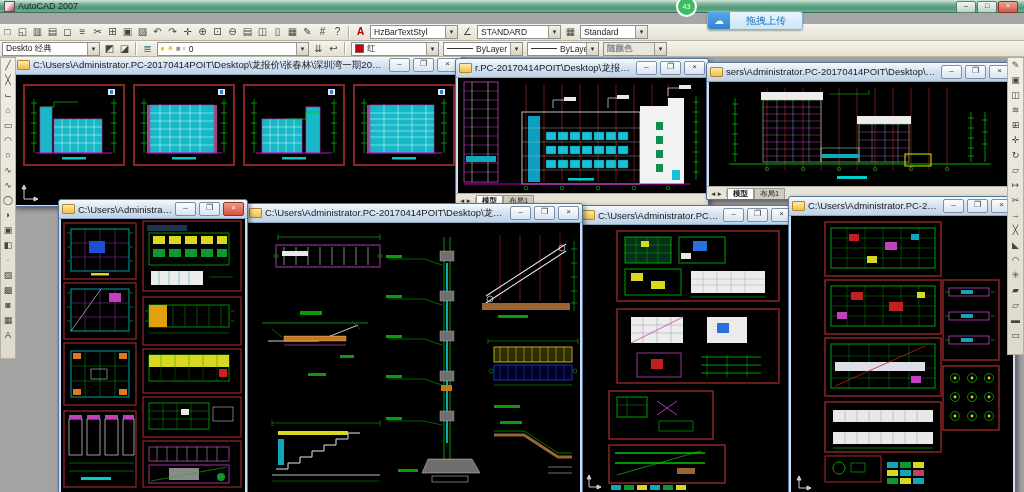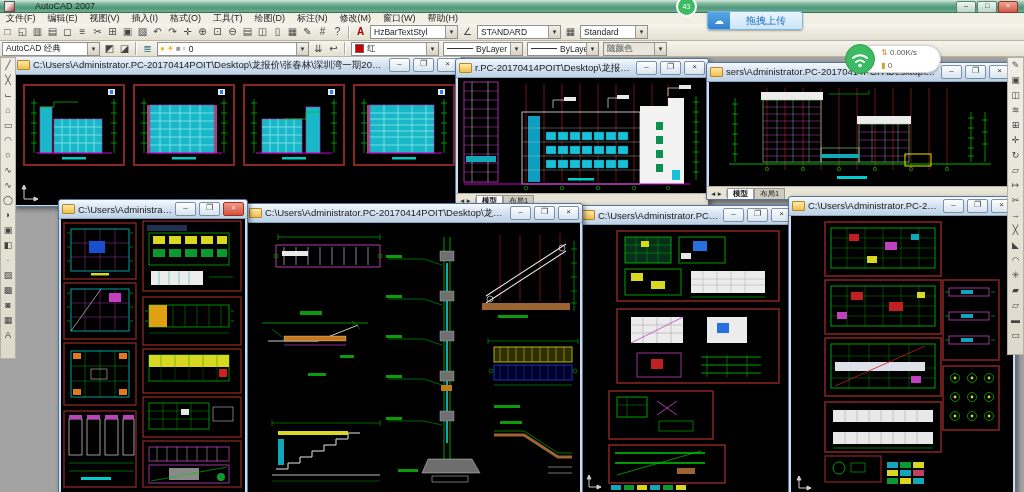--- a/index.html
+++ b/index.html
@@ -1,21 +1,21 @@
 <!DOCTYPE html>
 <html><head>
 <meta charset="utf-8">
 <style>
   html,body{margin:0;padding:0;background:#666;}
   #stage{position:relative;width:1024px;height:492px;overflow:hidden;
          font-family:"Liberation Sans","DejaVu Sans",sans-serif;background:#a6a6a6;}
   
   .titlebar{position:absolute;left:0;top:0;width:1024px;height:13px;
     background:linear-gradient(180deg,#cfe8da,#79b296 35%,#4f9779 65%,#6fae90);
-    border-bottom:1px solid #3c6e58;display:flex;align-items:center;gap:20px;
+    border-bottom:1px solid #3c6e58;display:flex;align-items:center;gap:3px;
     font-size:9px;color:#16281f;padding:0 4px;box-sizing:border-box;z-index:50;}
   .appico{width:9px;height:9px;background:linear-gradient(135deg,#e8e8e8 40%,#c33);border:1px solid #555;}
   .wincontrols{position:absolute;right:6px;top:1px;display:flex;gap:1px;}
   .cbtn{width:18px;height:10px;border:1px solid #5f7f6f;border-radius:2px;font-size:7px;line-height:8px;
     text-align:center;color:#123;background:linear-gradient(#eef6f1,#bcd6c8);cursor:default;}
   .cbtn.close{background:linear-gradient(#f0a396,#cf5a47);color:#fff;border-color:#8d3425;}
   .badge{position:absolute;left:676px;top:-4px;width:17px;height:17px;border-radius:50%;
     background:#3dbb63;border:2px solid #fff;color:#fff;font-size:7px;line-height:17px;
     text-align:center;z-index:60;}
   .menubar{position:absolute;left:0;top:13px;width:1024px;height:11px;background:#f2efe4;
@@ -85,33 +85,20 @@
     <span class="appico"></span>
     <span>AutoCAD 2007</span>
     <div class="wincontrols">
       <span class="cbtn">–</span>
       <span class="cbtn">□</span>
       <span class="cbtn close">×</span>
     </div>
   </div>
   <div class="badge">43</div>
 
-  <div class="menubar" id="menubar">
-      <span>文件(F)</span>
-      <span>编辑(E)</span>
-      <span>视图(V)</span>
-      <span>插入(I)</span>
-      <span>格式(O)</span>
-      <span>工具(T)</span>
-      <span>绘图(D)</span>
-      <span>标注(N)</span>
-      <span>修改(M)</span>
-      <span>窗口(W)</span>
-      <span>帮助(H)</span>
-    </div>
 
   <div class="tb tb1">
     <span id="std-icons" style="display:flex;">
         <span class="tbi">□</span>
         <span class="tbi">◱</span>
         <span class="tbi">▥</span>
         <span class="tbi">▤</span>
         <span class="tbi">◻</span>
         <span class="tbi">≡</span>
         <span class="tbi">✂</span>
@@ -145,21 +132,21 @@
     </span>
     <span class="tbi">▦</span>
     <span class="combo" style="width:66px;">
       <span class="val">Standard</span>
       <span class="arr">▾</span>
     </span>
   </div>
 
   <div class="tb tb2">
     <span class="combo" style="width:96px;">
-      <span class="val">AutoCAD 经典</span>
+      <span class="val">Deskto 经典</span>
       <span class="arr">▾</span>
     </span>
     <span class="tbi">◩</span>
     <span class="tbi">◪</span>
     <span class="sep"></span>
     <span class="tbi" style="color:#267;">≣</span>
     <span class="combo" style="width:150px;">
       <span class="lico" style="color:#e8c020;">●</span>
       <span class="lico" style="color:#e89a20;">☀</span>
       <span class="lico" style="color:#999;">■</span>
@@ -778,30 +765,14 @@
         </svg>
       </div>
     </div>
 
   </div>
 
   <div class="upload">
     <span class="logo">☁</span>
     <span class="lbl">拖拽上传</span>
   </div>
-  <div class="netwidget">
-    <div class="netpill"></div>
-    <div class="netcircle">
-      <svg width="28" height="28" viewBox="0 0 28 28">
-        <g fill="none" stroke="#fff" stroke-width="2" stroke-linecap="round">
-          <path d="M7 13a10 10 0 0 1 14 0"></path>
-            <path d="M10 17a6 6 0 0 1 8 0"></path>
-        </g>
-        <circle cx="14" cy="20.5" r="1.8" fill="#fff"></circle>
-      </svg>
-    </div>
-    <div class="netlines">
-      <div><span class="arrows">⇅</span> <span>0.00K/s</span></div>
-      <div><span class="disk">▮</span> <span>0</span></div>
-    </div>
-  </div>
 
 </div>
 
 </body></html>

